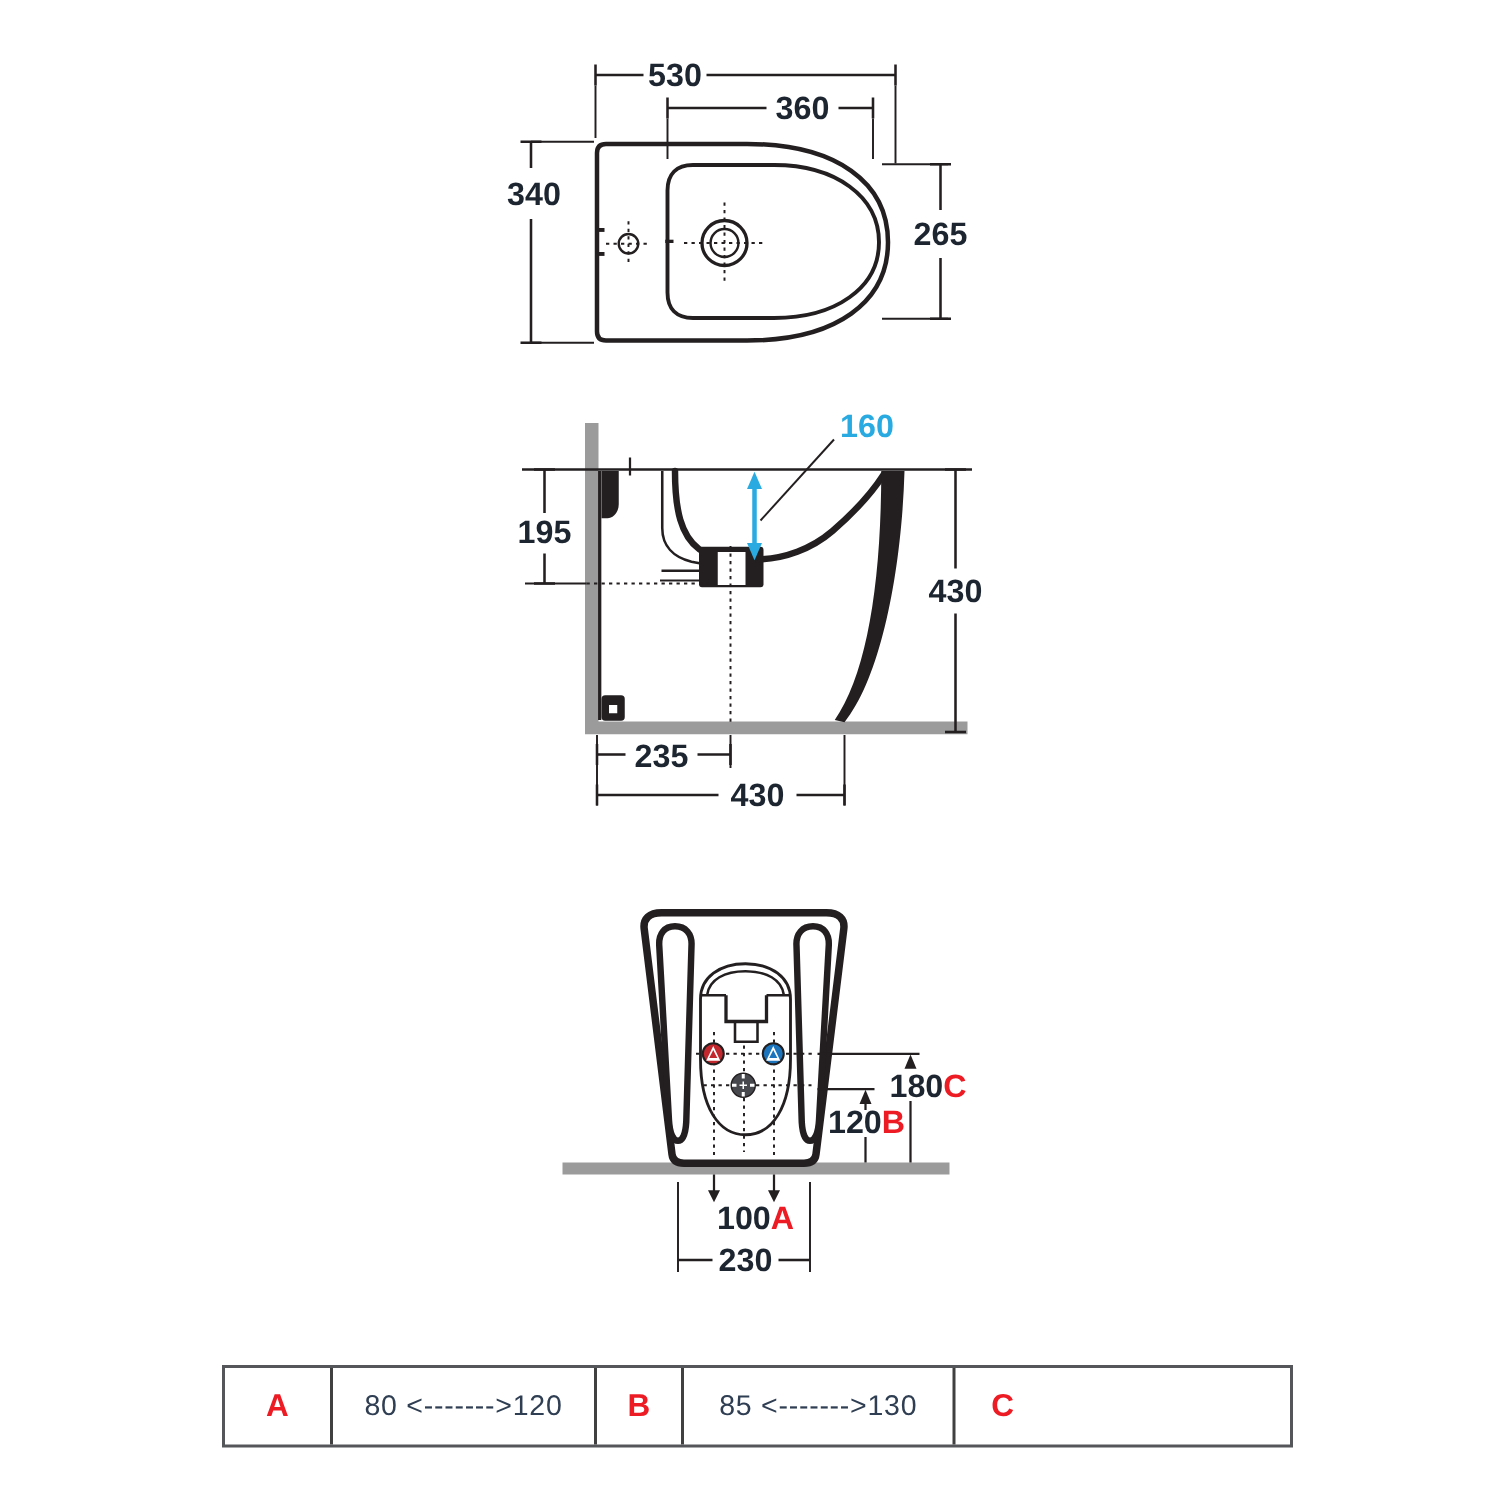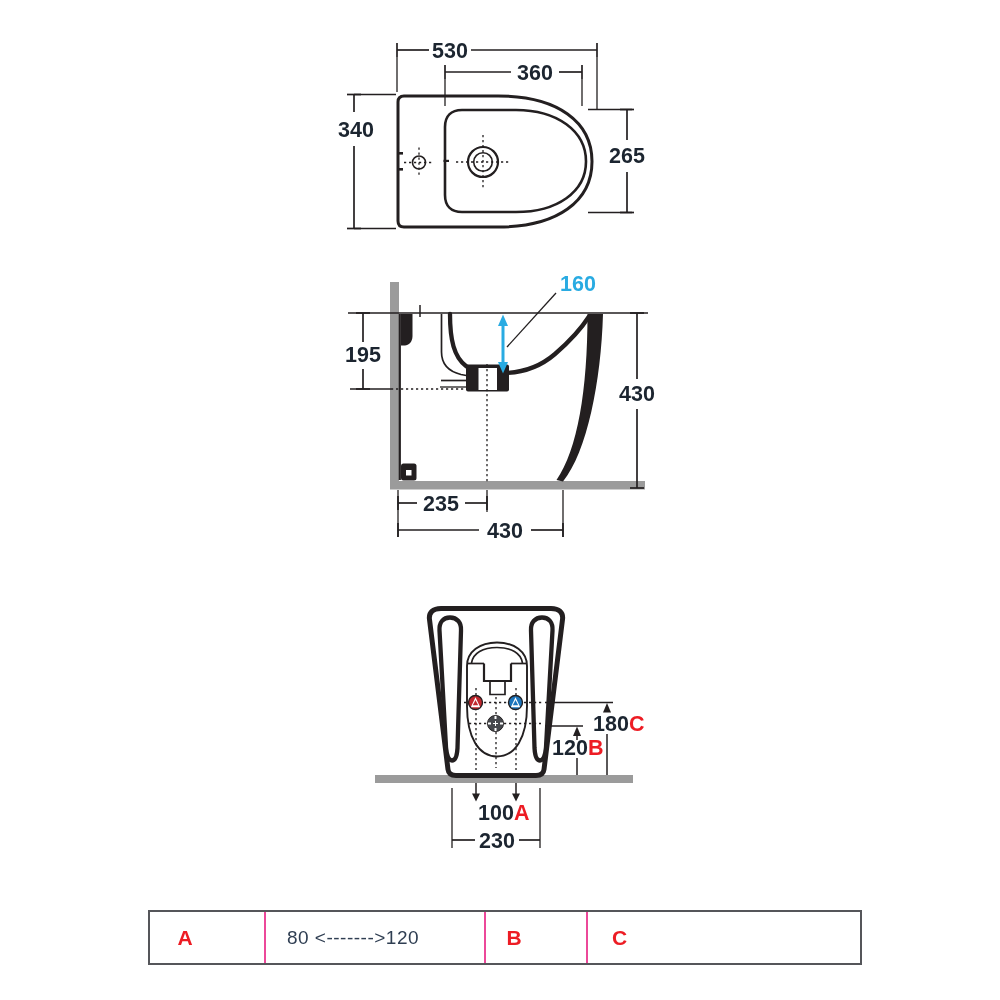--- a/index.html
+++ b/index.html
@@ -20,21 +20,21 @@
            fill:#1c2530;text-anchor:middle;}
   text.start{text-anchor:start;}
   text.c160{fill:#29abe2;}
   tspan.red{fill:#ed1c24;}
 
   
   .spec-table{position:absolute;left:148px;top:910px;width:714px;height:55px;
       box-sizing:border-box;border:2px solid #55565a;display:flex;background:#fff;}
   .spec-cell{box-sizing:border-box;display:flex;align-items:center;justify-content:center;
       height:100%;}
-  .spec-cell + .spec-cell{border-left:2px solid #ec4899;margin-left:44px;}
+  .spec-cell + .spec-cell{border-left:2px solid #404040;}
   .cell-label{font-weight:bold;font-size:21px;color:#ed1c24;}
   .cell-value{font-size:19px;color:#2f3e52;letter-spacing:.5px;}
   .wA{width:70px;} .wV1{width:176px;} .wB{width:58px;} .wV2{width:181px;}
   .wC{width:65px;} .wV3{width:176px;}
 </style>
 </head>
 <body>
 
 <div class="canvas">
 
@@ -262,18 +262,21 @@
   <div class="spec-table">
     <div class="spec-cell wA">
       <span class="cell-label">A</span>
     </div>
     <div class="spec-cell wV1">
       <span class="cell-value">80 &lt;-------&gt;120</span>
     </div>
     <div class="spec-cell wB">
       <span class="cell-label">B</span>
     </div>
+    <div class="spec-cell wV2">
+      <span class="cell-value">85 &lt;-------&gt;130</span>
+    </div>
     <div class="spec-cell wC">
       <span class="cell-label">C</span>
     </div>
   </div>
 
 </div>
 
 </body></html>

